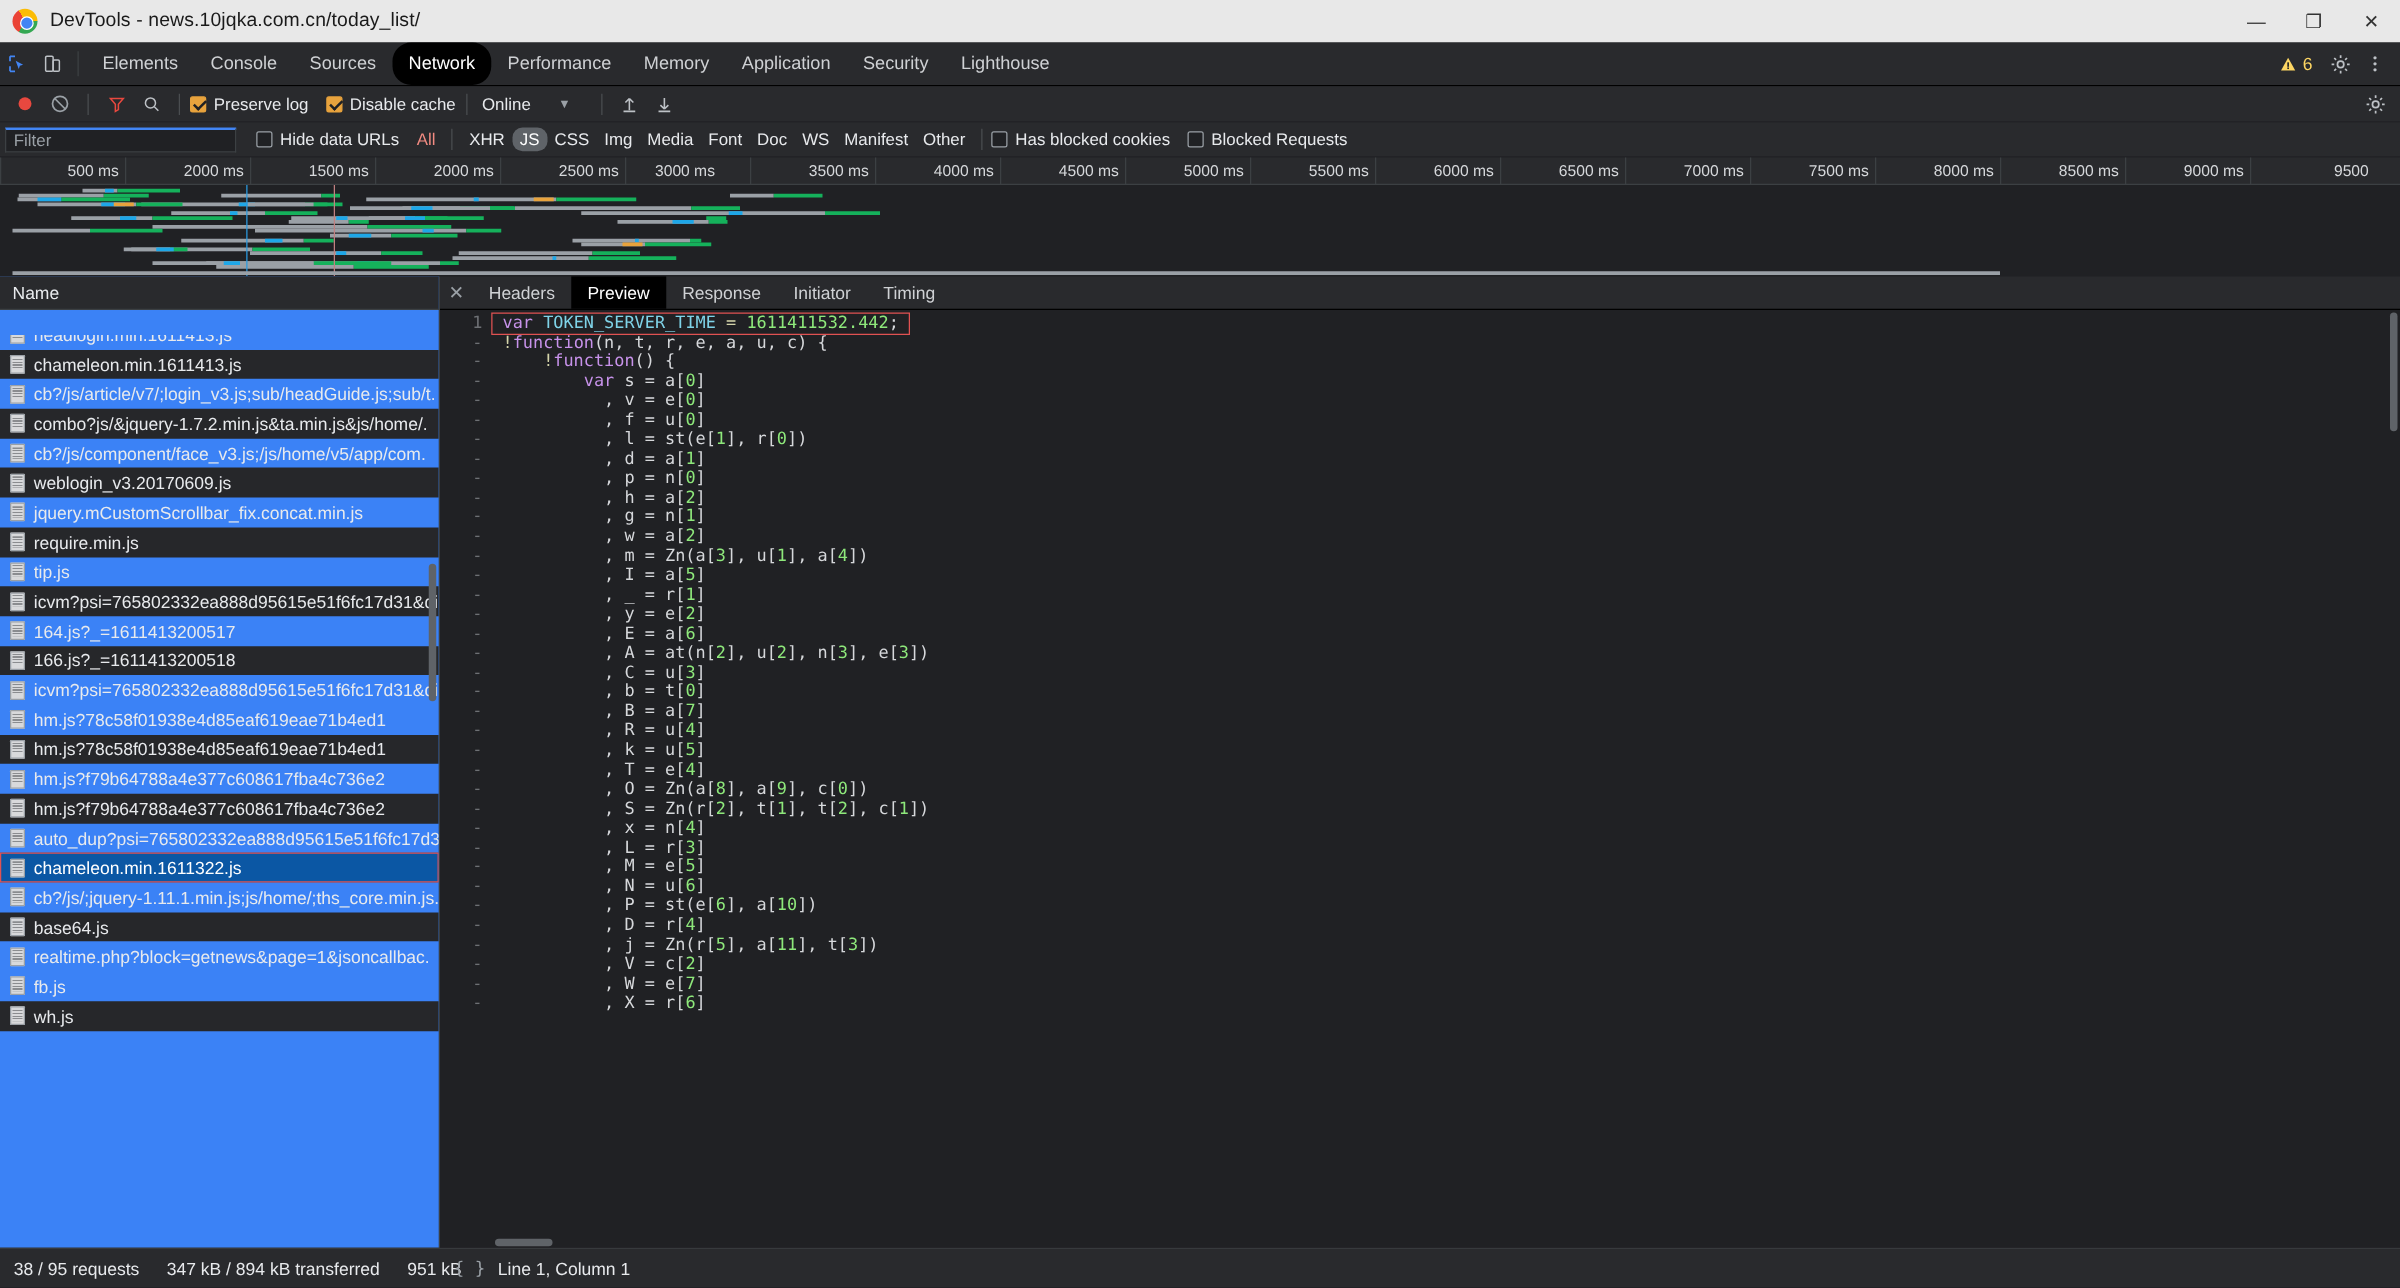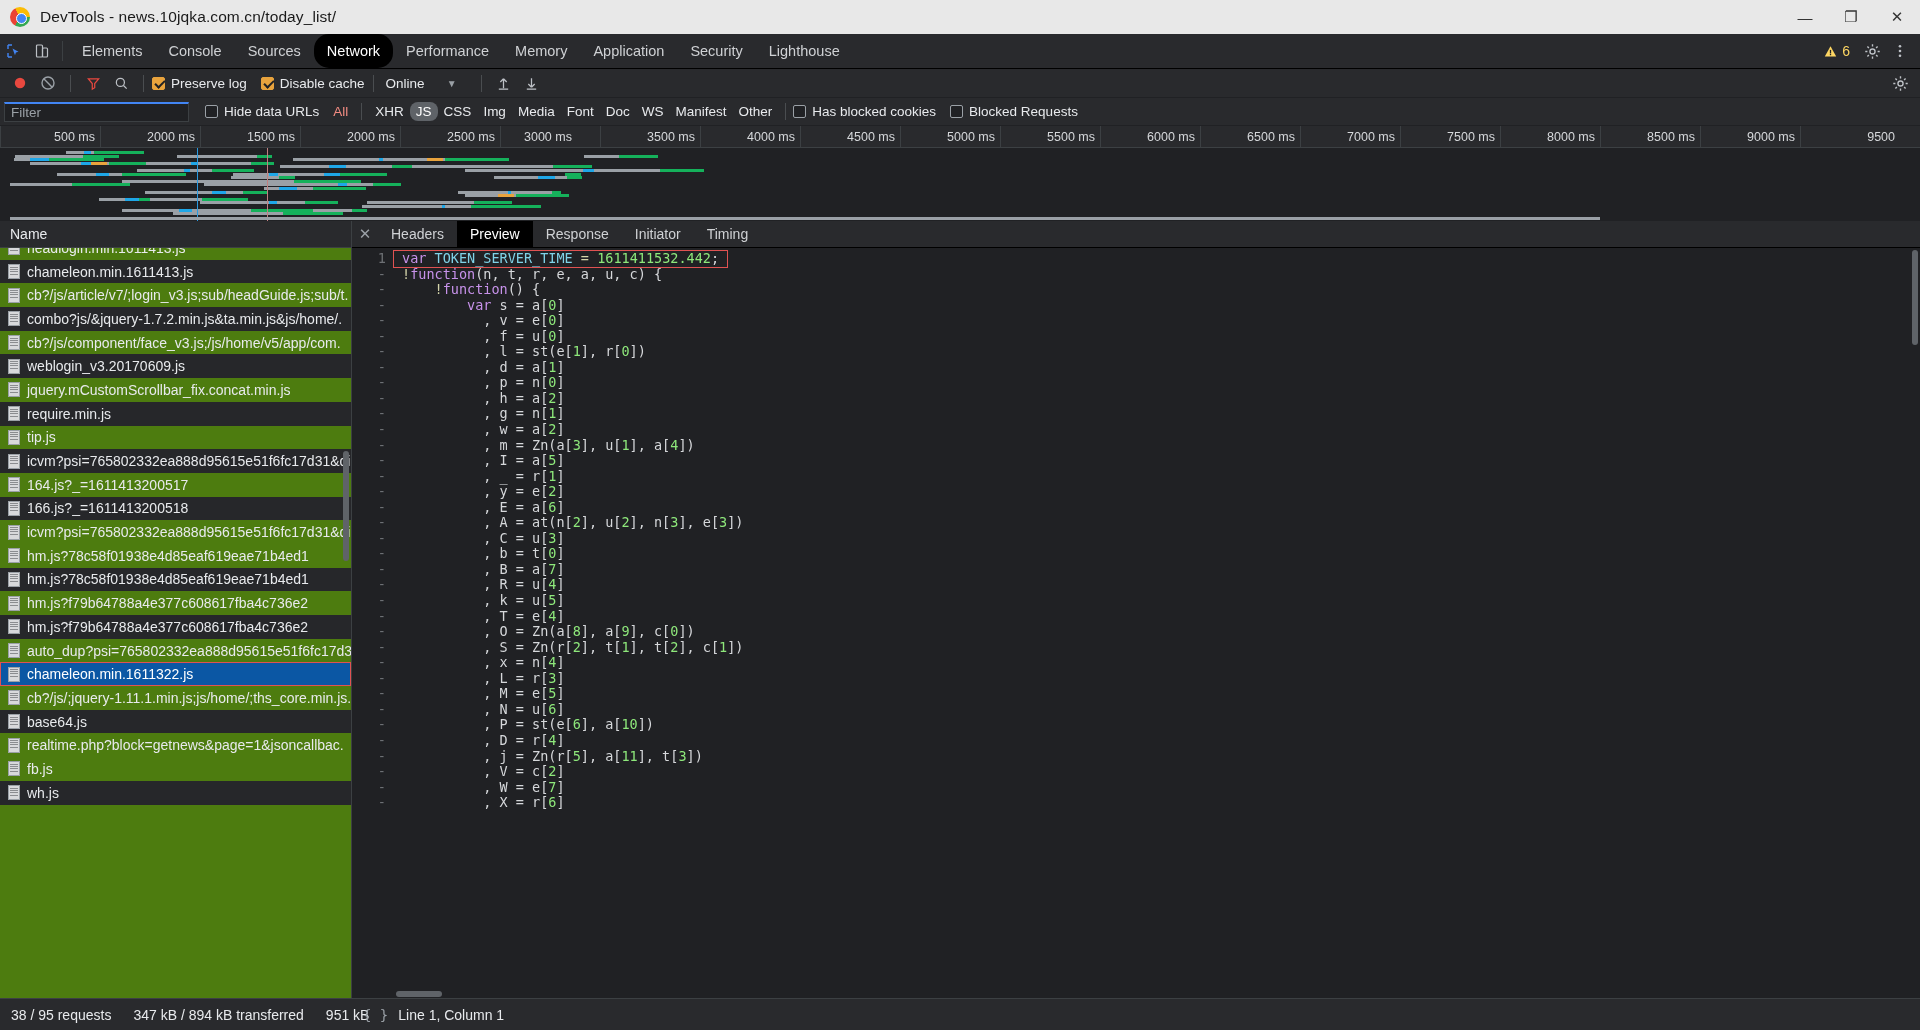--- a/index.html
+++ b/index.html
@@ -111,21 +111,21 @@
   .vline { position: absolute; top: 0; bottom: 0; width: 1px; }
   #ov-scrollbar {
     position: absolute; left: 0; right: 0; bottom: 0; height: 4px;
   }
   #ov-scrollbar .thumb { position: absolute; height: 3px; background: #9aa0a6; }
 
   
   #lower { display: flex; height: calc(1030px - 34px - 35px - 29px - 28px - 95px - 32px); }
 
   
-  #reqlist { width: 351px; background: #4d7c0f; display: flex; flex-direction: column; position: relative; }
+  #reqlist { width: 351px; background: #3b82f6; display: flex; flex-direction: column; position: relative; gap: 20px; }
   #reqhead {
     height: 27px; background: #292a2d; border-bottom: 1px solid #3c4043;
     display: flex; align-items: center; padding-left: 10px;
     font-size: 14px; color: #e8eaed;
   }
   #reqrows { flex: 1; overflow: hidden; position: relative; }
   .rrow {
     height: 23.7px; display: flex; align-items: center; gap: 7px;
     padding-left: 8px; font-size: 14px; color: #e8eaed; white-space: nowrap;
     cursor: pointer; overflow: hidden;

